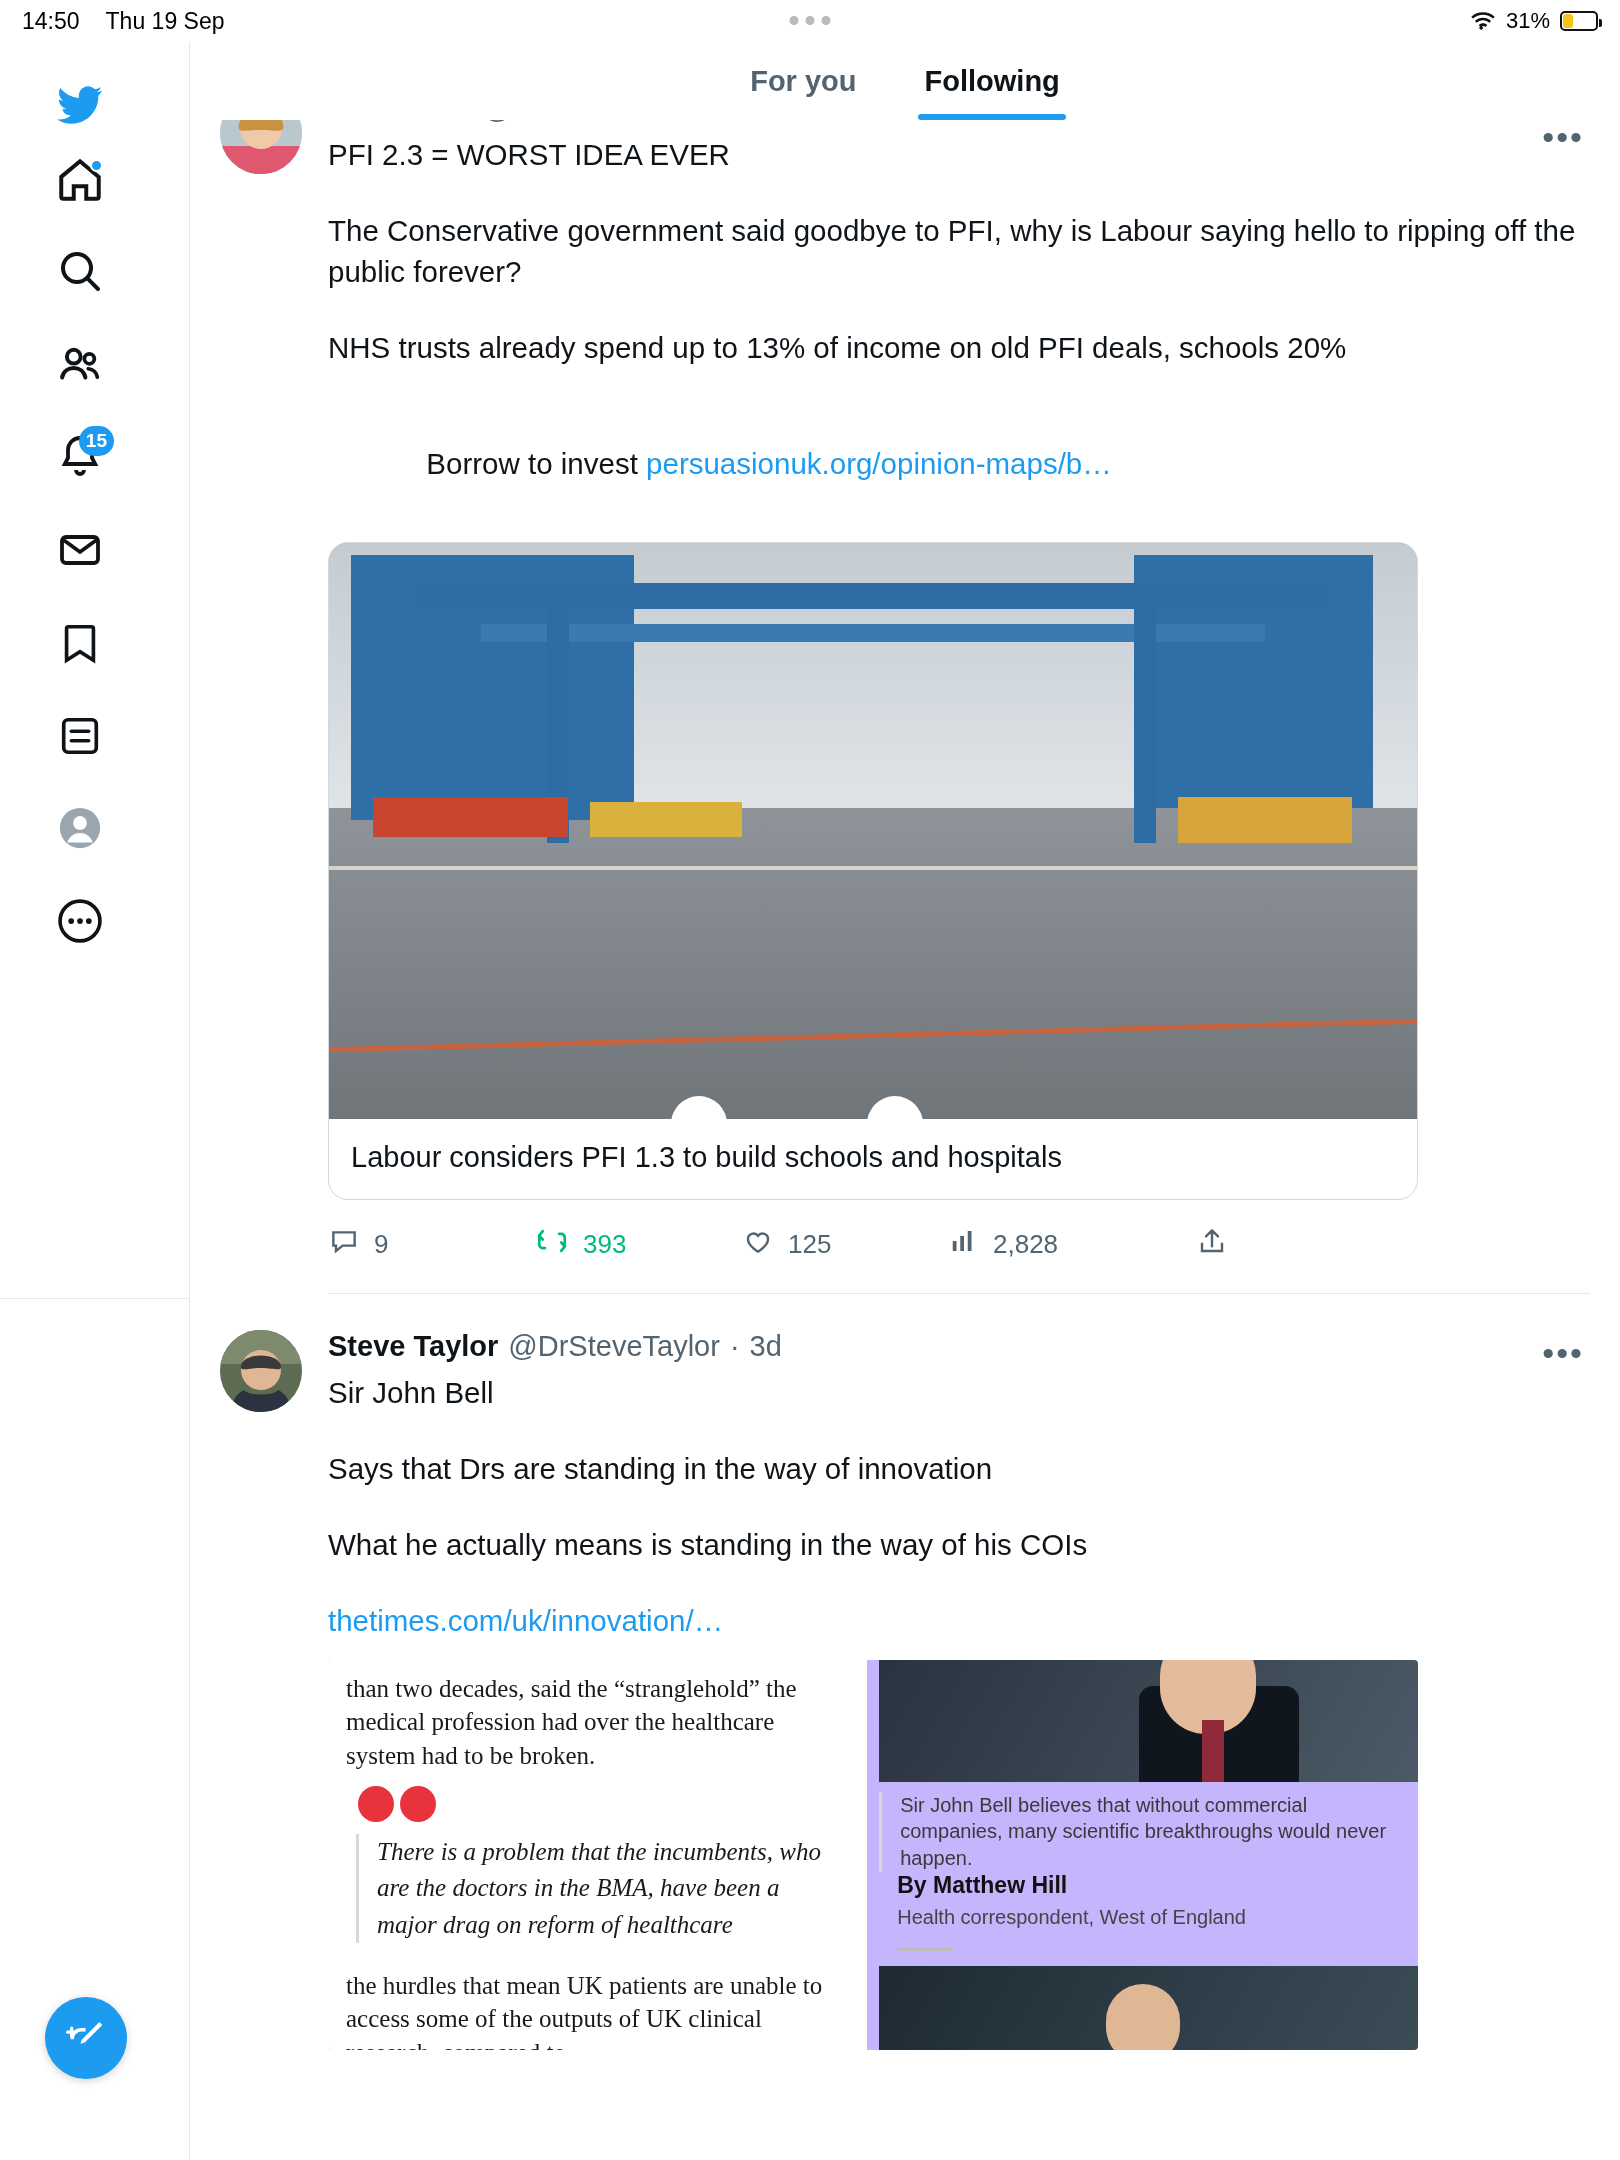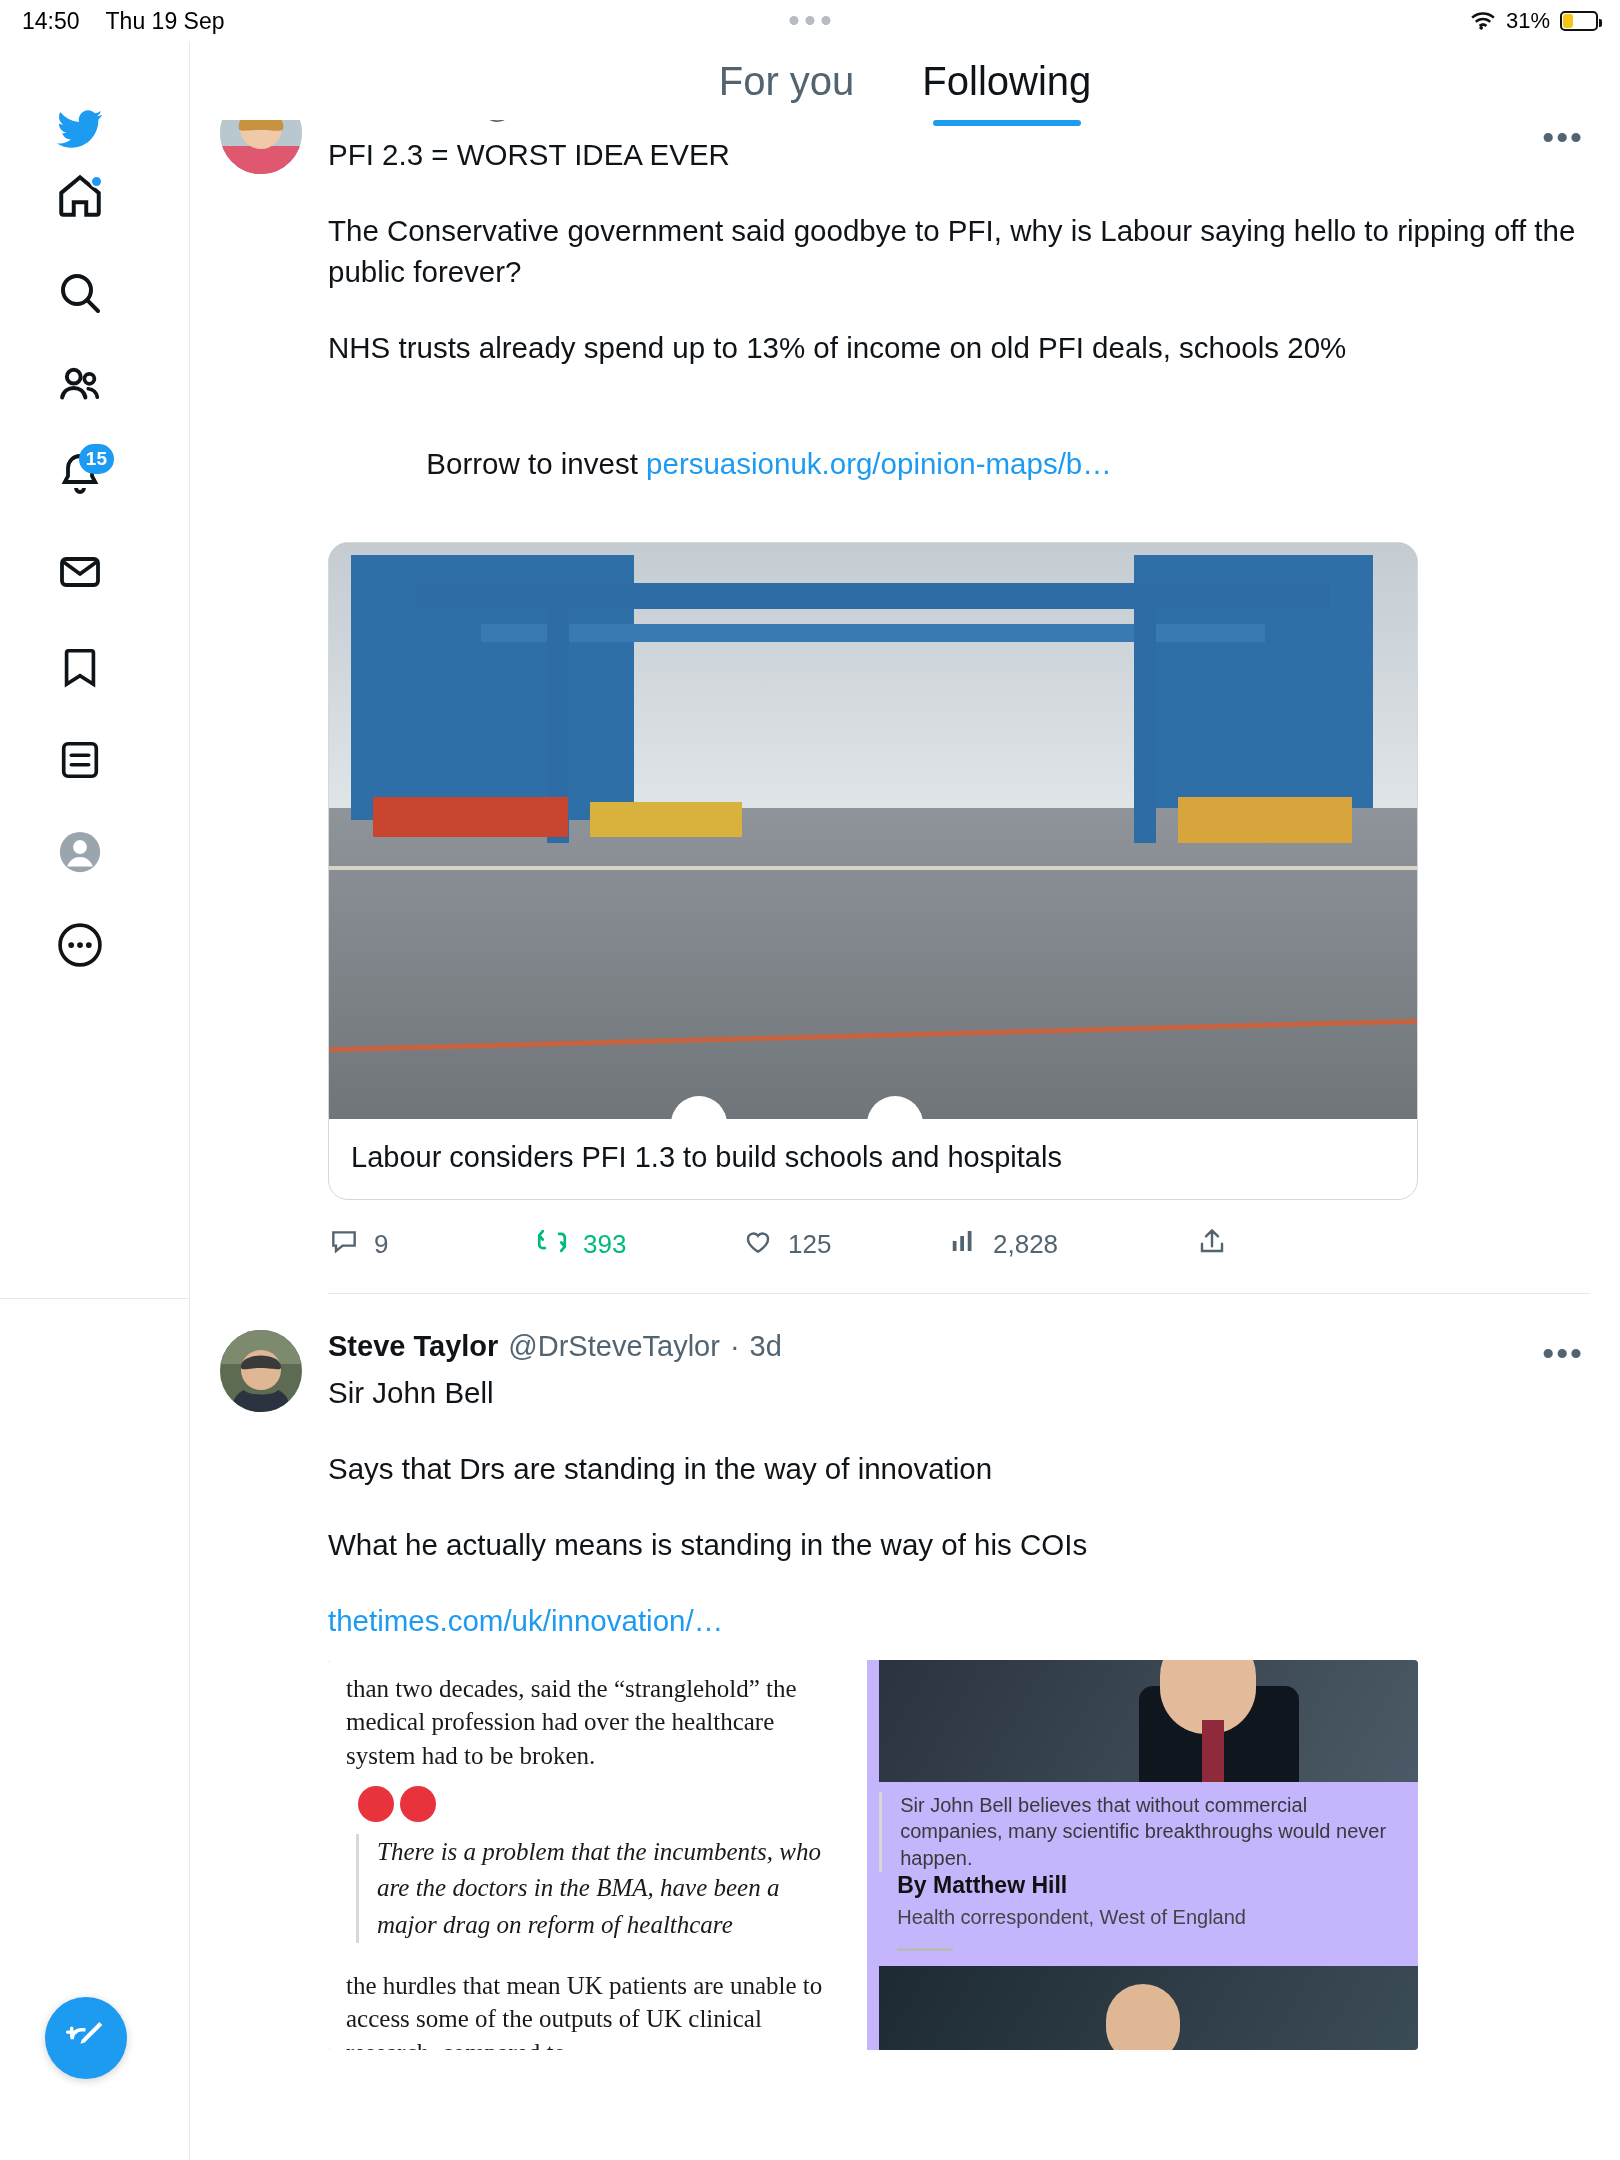--- a/index.html
+++ b/index.html
@@ -38,21 +38,21 @@
   .handle span { width:9px; height:9px; border-radius:50%; background:#b6bcc2; display:block; }
 
   
   .rail {
     position: absolute; top: 42px; left: 0; width: 190px; height: 2118px;
     border-right: 1px solid #e6e9ea; background:#fff;
   }
   .rail-sep { position:absolute; left:0; top:1256px; width:190px; height:1px; background:#e6e9ea; }
   .rail-item {
     position: absolute; left: 45px; width: 70px; height: 70px;
-    display:flex; align-items:flex-end; justify-content:center;
+    display:flex; align-items:flex-start; justify-content:center;
   }
   .badge {
     position:absolute; top:-6px; right:-10px; min-width:34px; height:30px;
     background:#1d9bf0; color:#fff; border-radius:15px; font-size:19px;
     display:flex; align-items:center; justify-content:center; padding:0 7px; font-weight:700;
   }
   .bluedot {
     position:absolute; top:4px; right:2px; width:13px; height:13px; border-radius:50%;
     background:#1d9bf0; border:2px solid #fff;
   }
@@ -61,21 +61,21 @@
     background:#1d9bf0; display:flex; align-items:center; justify-content:center;
     box-shadow:0 2px 8px rgba(0,0,0,.18);
   }
 
   
   .tabs {
     position:absolute; top:42px; left:190px; width:1430px; height:82px;
     display:flex; align-items:center; justify-content:center; gap:0px; background:#fff;
   }
   .tab {
-    font-size: 40px; font-weight: 400; color:#536471; padding: 18px 34px 22px;
+    font-size: 29px; font-weight: 700; color:#536471; padding: 18px 34px 22px;
     position:relative;
   }
   .tab.active { color:#0f1419; }
   .tab.active::after {
     content:""; position:absolute; left:50%; transform:translateX(-50%);
     bottom:0; width: 148px; height:6px; border-radius:3px; background:#1d9bf0;
   }
 
   
   .feed { position:absolute; top:120px; left:190px; width:1430px; height:2040px; overflow:hidden; }

